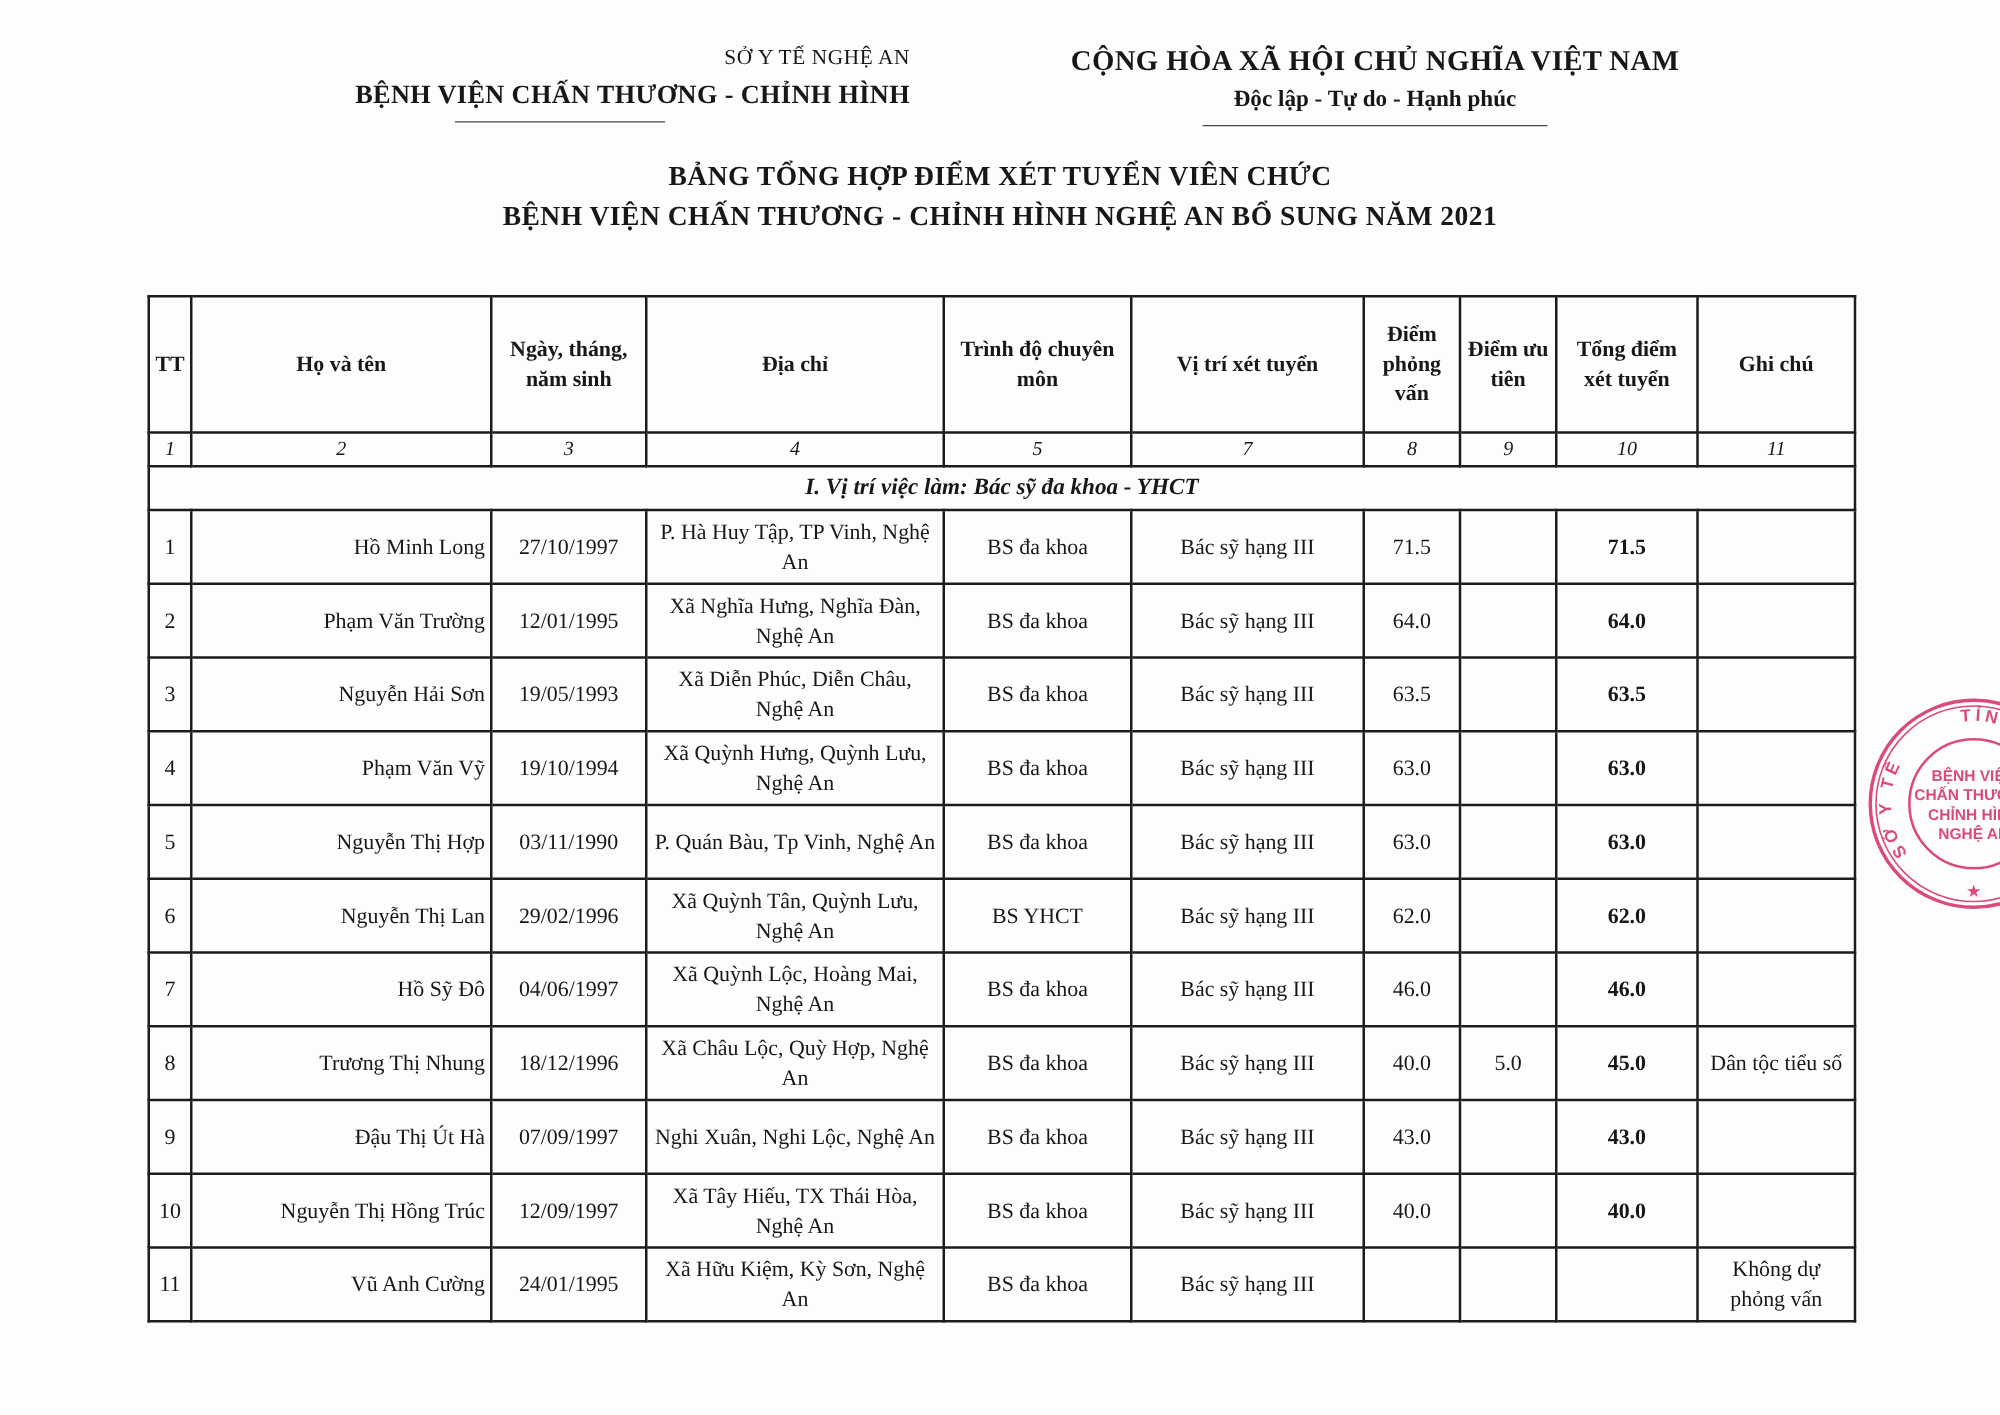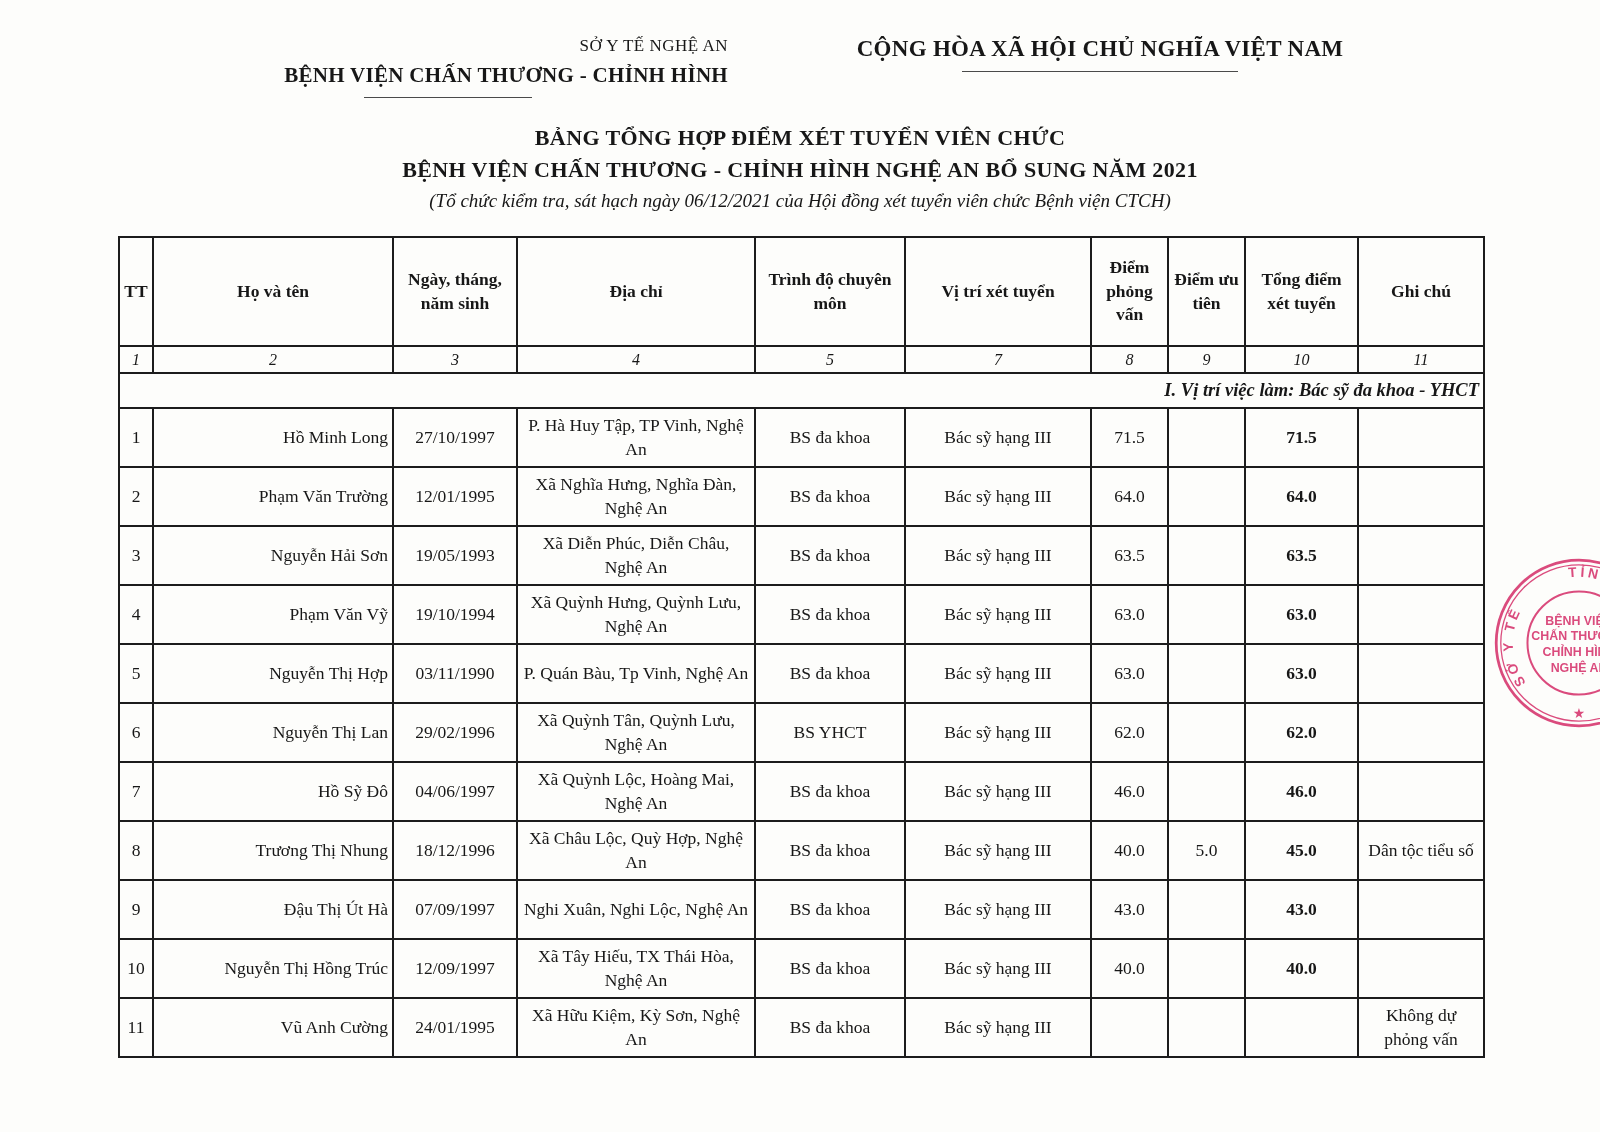--- a/index.html
+++ b/index.html
@@ -25,47 +25,47 @@
   table{
     position:absolute;left:118px;top:236px;width:1365px;
     border-collapse:collapse;table-layout:fixed;
   }
   th,td{
     border:2px solid #1c1c1c;text-align:center;vertical-align:middle;
     padding:2px 4px;overflow:hidden;
   }
   thead th{font-weight:bold;font-size:17.5px;height:103px;line-height:1.35;}
   .num-row td{font-style:italic;font-size:16px;height:25px;font-weight:normal;padding:0 2px;}
-  .section-row td{font-weight:bold;font-style:italic;font-size:18.5px;height:29px;text-align:right;}
+  .section-row td{font-weight:bold;font-style:italic;font-size:18.5px;height:29px;}
   .data-row td{font-size:17.5px;height:53px;line-height:1.35;}
   .data-row td.al{text-align:right;padding-left:7px;}
   .data-row td.bold{font-weight:bold;}
   .data-row td.note{}
   .stamp{position:absolute;left:1486px;top:551px;opacity:.88;}
   .stamp text{font-family:"Liberation Sans","DejaVu Sans",sans-serif;font-weight:bold;}
 </style>
 </head>
 <body>
 
 <div class="hdr">
   <div class="hdr-block hdr-left">
     <div class="hdr-l1">SỞ Y TẾ NGHỆ AN</div>
     <div class="hdr-l2">BỆNH VIỆN CHẤN THƯƠNG - CHỈNH HÌNH</div>
     <hr class="rule rule-left">
   </div>
   <div class="hdr-block hdr-right">
     <div class="hdr-r1">CỘNG HÒA XÃ HỘI CHỦ NGHĨA VIỆT NAM</div>
+    <div class="hdr-r2">Độc lập - Tự do - Hạnh phúc</div>
     <hr class="rule rule-right">
   </div>
 </div>
 
 <div class="titles">
   <div class="title-line">BẢNG TỔNG HỢP ĐIỂM XÉT TUYỂN VIÊN CHỨC</div>
   <div class="title-line">BỆNH VIỆN CHẤN THƯƠNG - CHỈNH HÌNH NGHỆ AN BỔ SUNG NĂM 2021</div>
-  <div class="subtitle">(Tổ chức kiểm tra, sát hạch ngày 06/12/2021 của Hội đồng xét tuyển viên chức Bệnh viện CTCH)</div>
 </div>
 
 <table>
   <colgroup>
     <col style="width:34px">
       <col style="width:240px">
       <col style="width:124px">
     <col style="width:238px">
       <col style="width:150px">
       <col style="width:186px">

